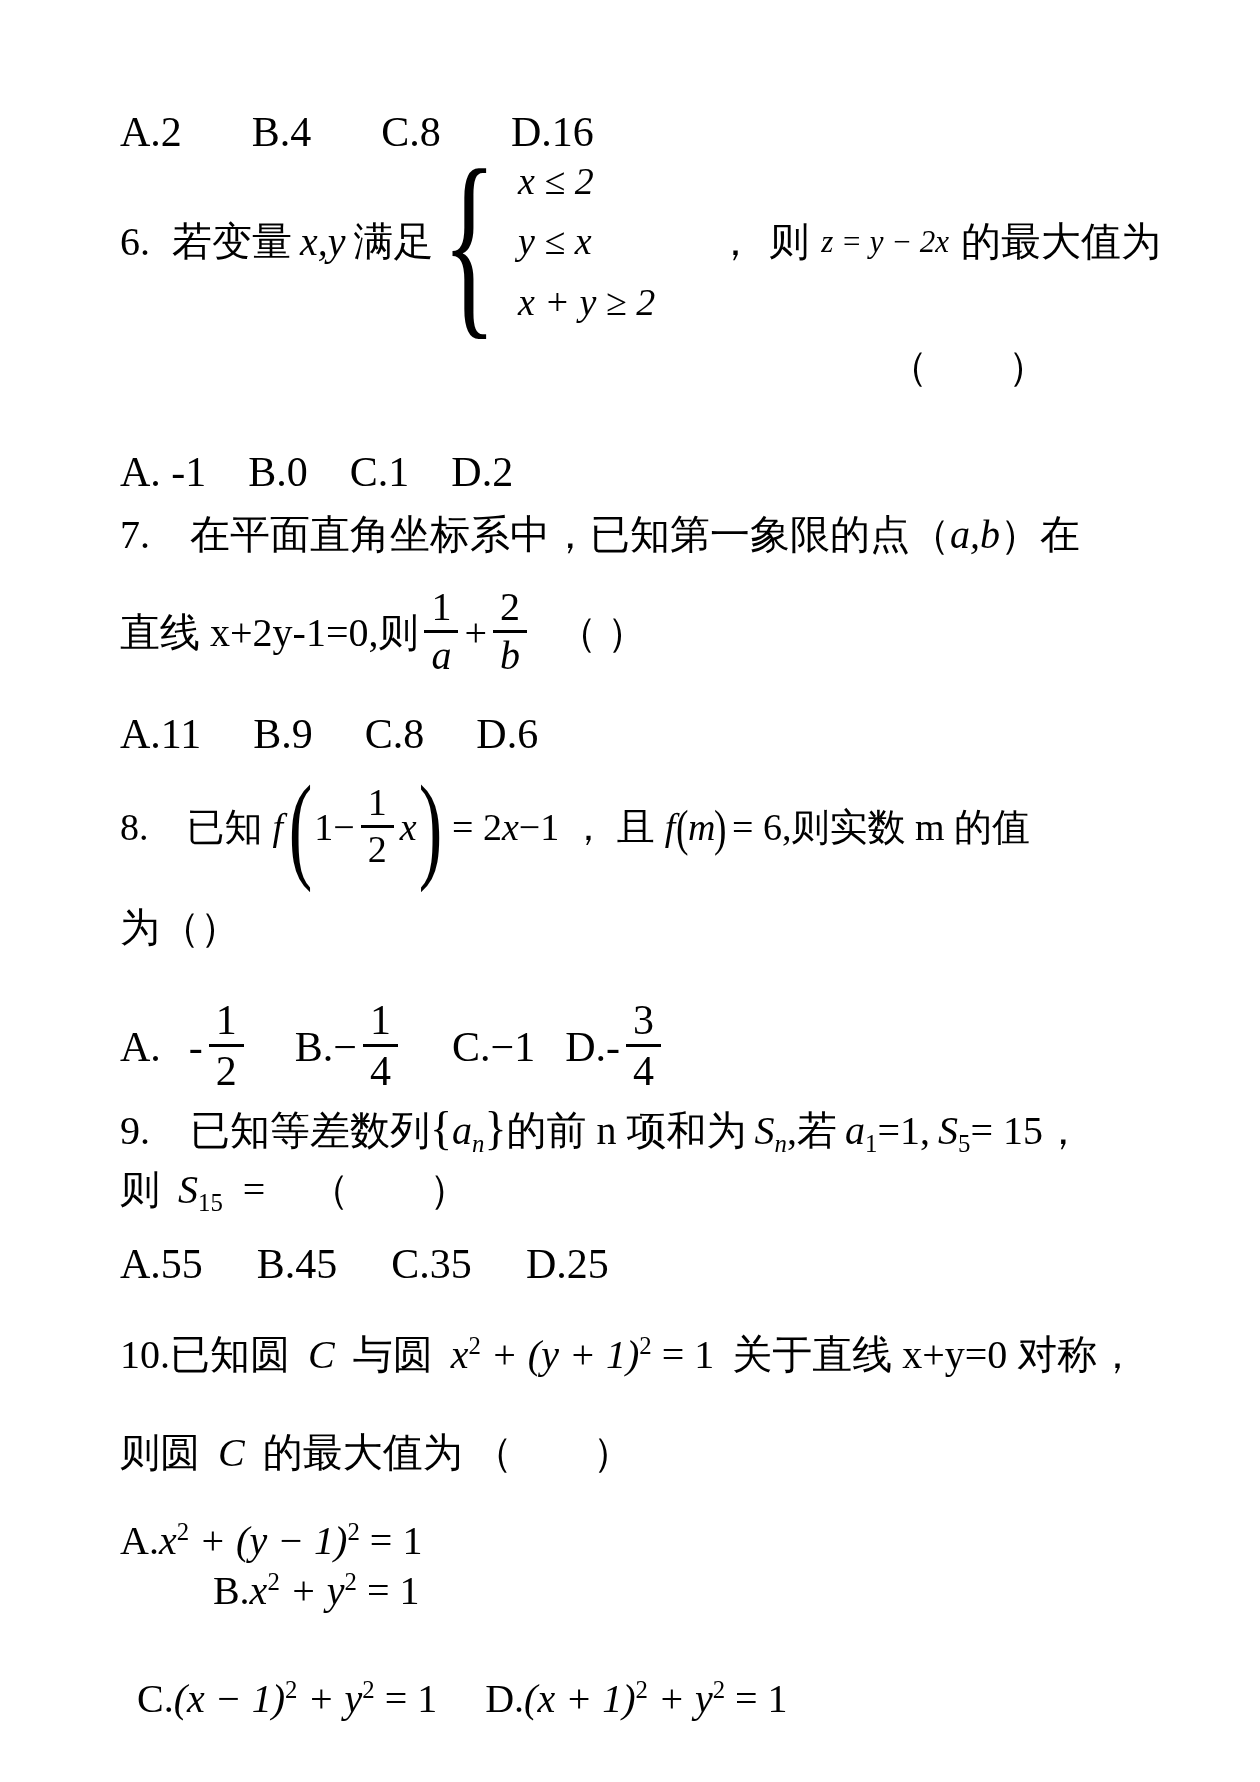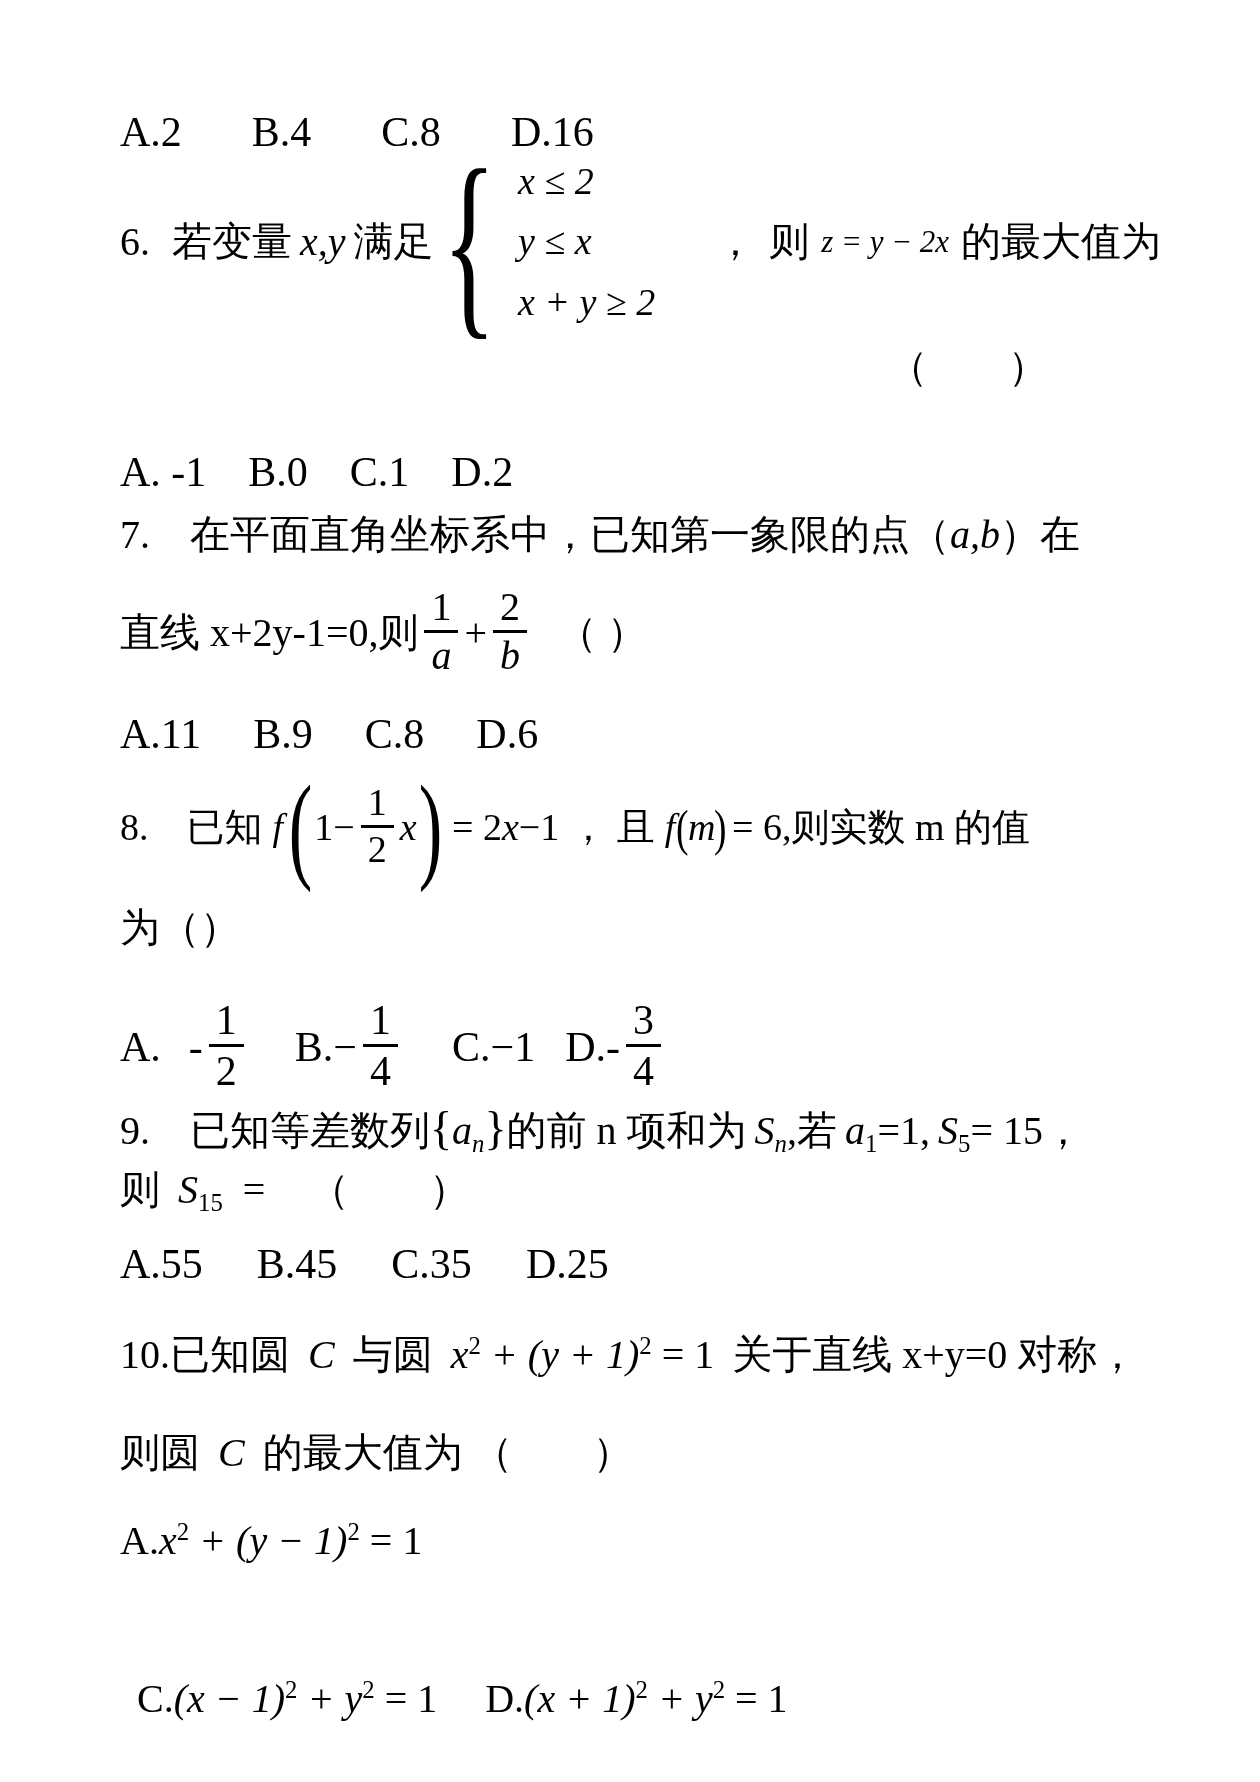--- a/index.html
+++ b/index.html
@@ -166,20 +166,23 @@
   <span>则圆</span>
   <span class="it" style="margin:0 8px;">C</span>
   <span>的最大值为</span>
   <span>（　　）</span>
 </div>
 
 <div class="line flexline" style="top:1516px;flex-direction:column;">
   <span>
     <span>A.</span><span class="it">x</span><sup>2</sup><span class="it"> + (y − 1)</span><sup>2</sup><span> = 1</span>
   </span>
+  <span style="margin-left:90px;">
+    <span>B.</span><span class="it">x</span><sup>2</sup><span class="it"> + y</span><sup>2</sup><span> = 1</span>
+  </span>
 </div>
 
 <div class="line flexline" style="top:1674px;left:137px;">
   <span>
     <span>C.</span><span class="it">(x − 1)</span><sup>2</sup><span class="it"> + y</span><sup>2</sup><span> = 1</span>
   </span>
   <span style="margin-left:48px;">
     <span>D.</span><span class="it">(x + 1)</span><sup>2</sup><span class="it"> + y</span><sup>2</sup><span> = 1</span>
   </span>
 </div>

